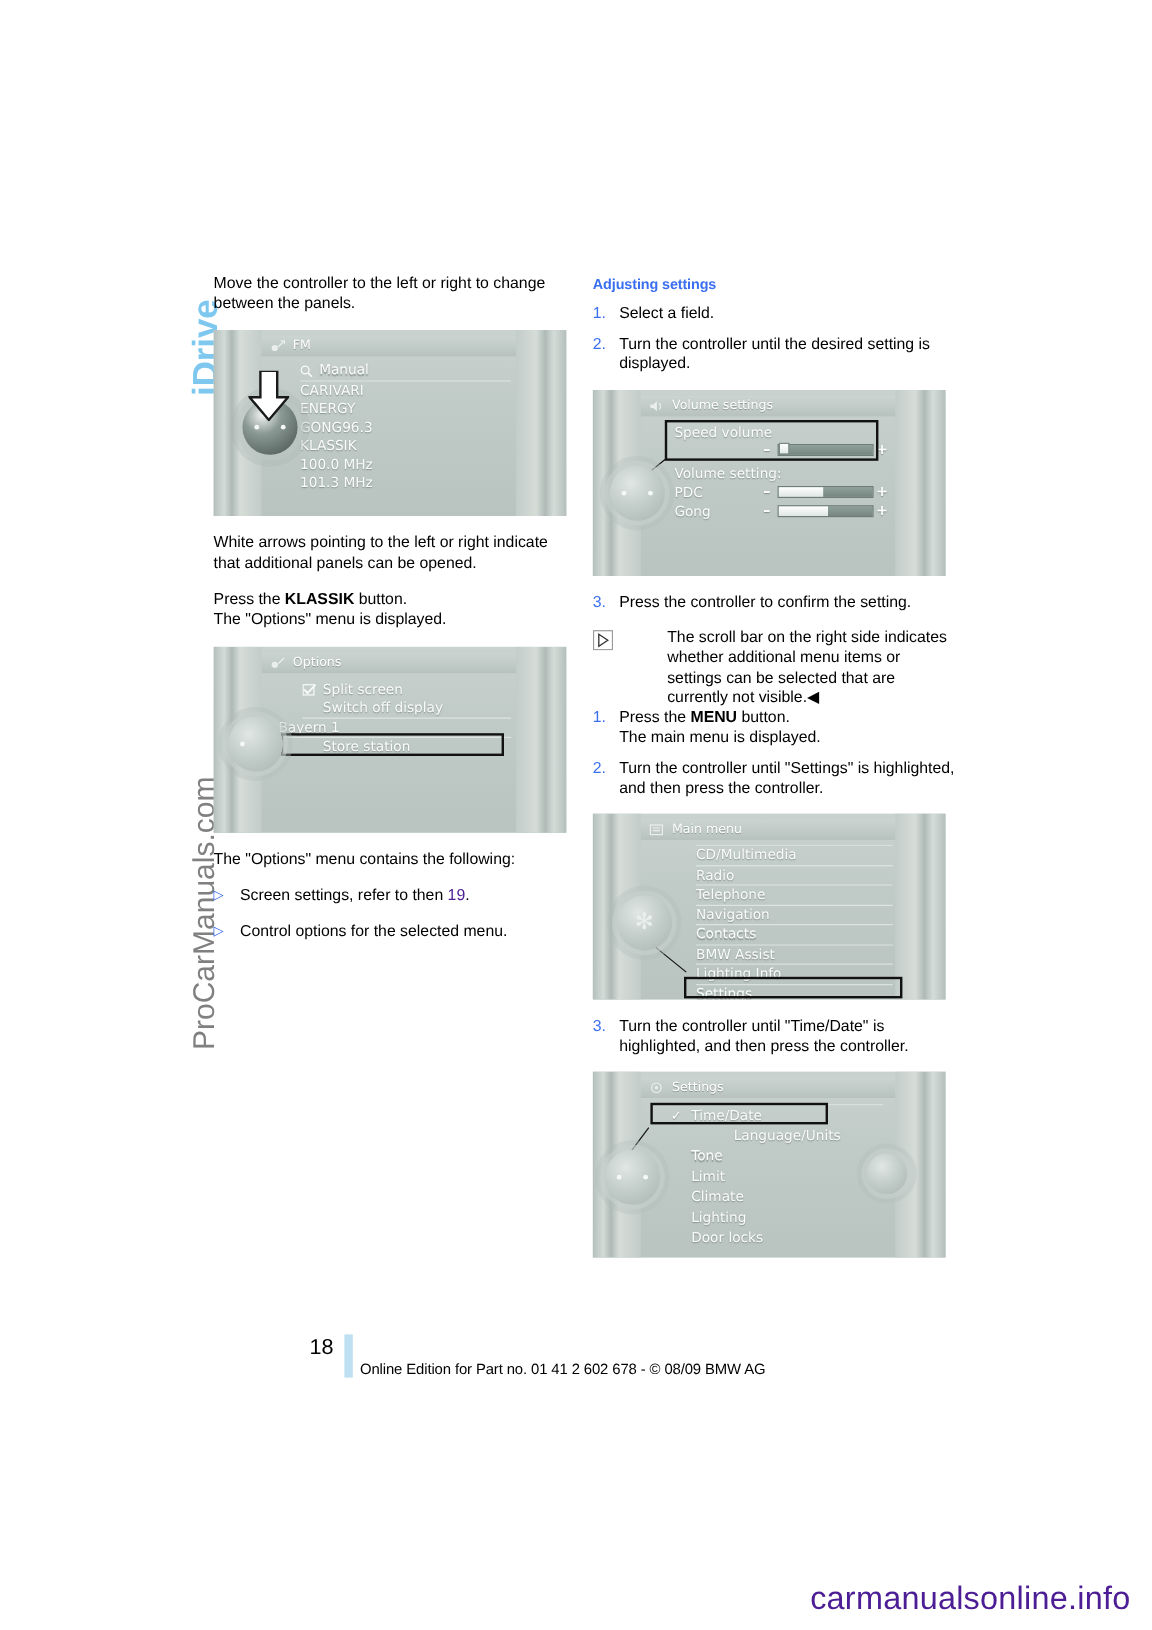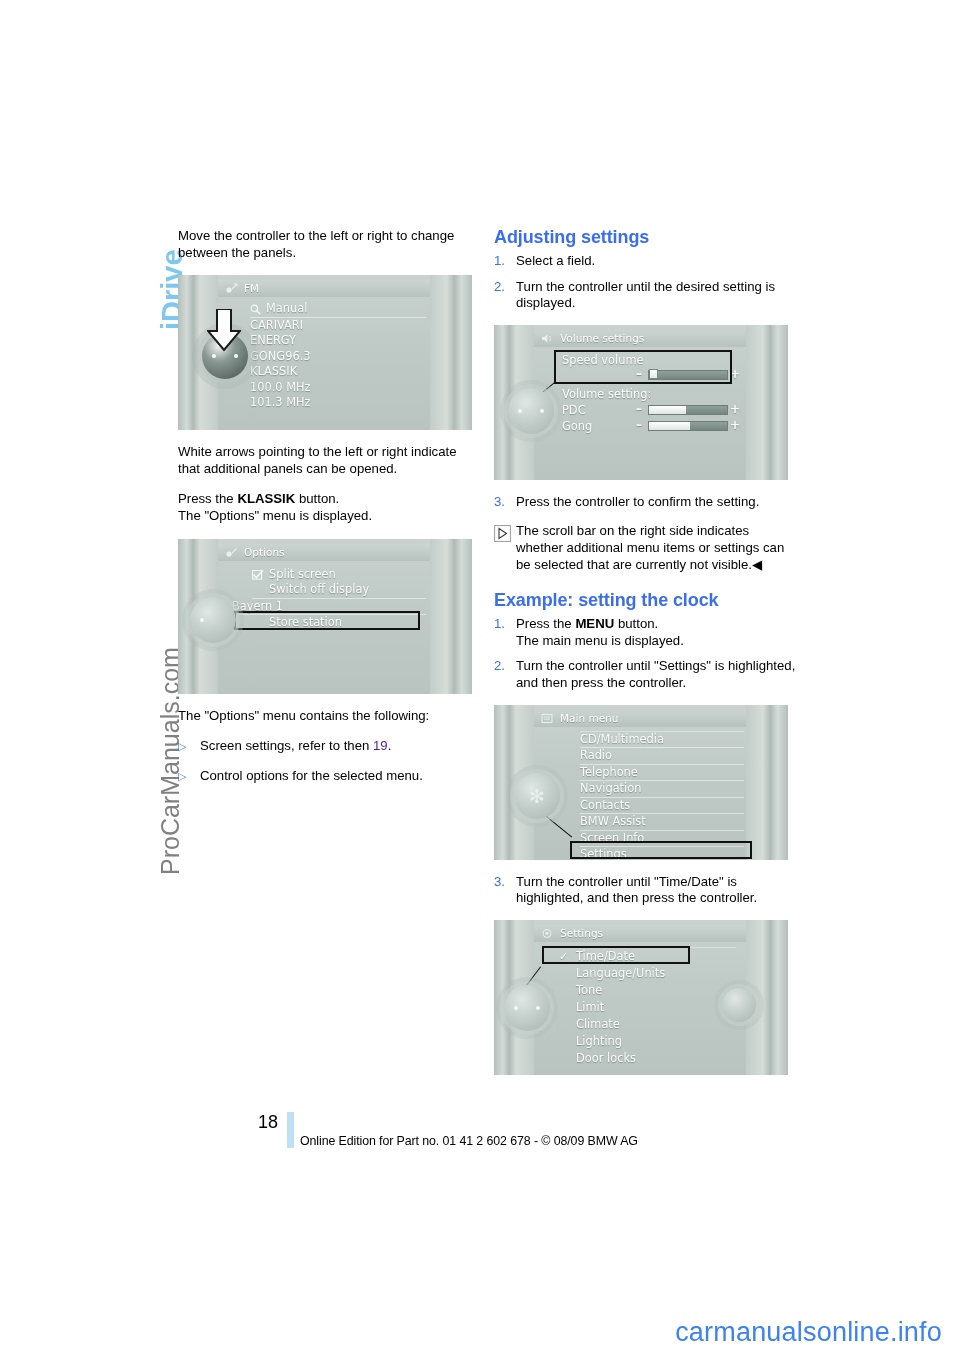--- a/index.html
+++ b/index.html
@@ -38,40 +38,40 @@
     transform: rotate(-90deg);
     font-size: 25px;
     color: #808080;
     font-weight: normal;
   }
   #bottom-watermark {
     position: absolute;
     right: 18px;
     bottom: 10px;
     font-size: 27px;
-    color: #3b82f6;
+    color: #4c1d95;
     letter-spacing: 0.2px;
   }
 
   
   .col {
     position: absolute;
     top: 228px;
     width: 302px;
     font-size: 13.2px;
     line-height: 16.6px;
   }
   #col-left  { left: 178px; }
   #col-right { left: 494px; }
 
   p { margin: 0 0 14px 0; }
   p.tight { margin-bottom: 0; }
 
   h2 {
-    font-size: 18px;
+    font-size: 12px;
     font-weight: bold;
     color: #3a6ef0;
     margin: 18px 0 7px 0;
     line-height: 18px;
     letter-spacing: -0.1px;
   }
   h2.first { margin-top: 0; }
 
   b, .bold { font-weight: bold; }
   .blue { color: #4c1d95; }
@@ -103,20 +103,21 @@
     color: #3a6ef0;
     font-size: 11px;
     line-height: 17.5px;
   }
   .bullet-body { flex: 1; }
 
   
   .note {
     display: flex;
     margin: 0 0 0 0;
+    gap: 40px;
   }
   .note-icon {
     width: 22px;
     flex: 0 0 22px;
     padding-top: 2px;
   }
   .note-icon svg { display: block; }
   .note-body { flex: 1; }
 
   
@@ -480,21 +481,20 @@
   <div class="note">
     <div class="note-icon">
       <svg width="17" height="17" viewBox="0 0 17 17">
         <rect x="0.6" y="0.6" width="15.8" height="15.8" fill="none" stroke="#9a9a9a" stroke-width="1"></rect>
         <polygon points="5,3.5 12.5,8.5 5,13.5" fill="none" stroke="#333" stroke-width="1.1"></polygon>
       </svg>
     </div>
     <div class="note-body">The scroll bar on the right side indicates whether additional menu items or settings can be selected that are currently not visible.◀</div>
   </div>
 
-  <h2>Example: setting the clock</h2>
 
   <div class="steps">
     <div class="step">
       <div class="step-num">1.</div>
       <div class="step-body">
         <span>Press the </span><b>MENU</b><span> button.</span><br>
         <span>The main menu is displayed.</span>
       </div>
     </div>
     <div class="step">
@@ -513,21 +513,21 @@
       </svg>
       <span>Main menu</span>
     </div>
     <div class="list" style="left:86px; right:44px; top:26px;">
       <div class="li sep sep-top"><span>CD/Multimedia</span></div>
       <div class="li sep"><span>Radio</span></div>
       <div class="li sep"><span>Telephone</span></div>
       <div class="li sep"><span>Navigation</span></div>
       <div class="li sep"><span>Contacts</span></div>
       <div class="li sep"><span>BMW Assist</span></div>
-      <div class="li sep"><span>Screen Info</span></div>
+      <div class="li sep"><span>Lighting Info</span></div>
       <div class="li"><span>Settings</span></div>
     </div>
     <div class="selbox" style="left:76px; top:136px; width:182px; height:18px;"></div>
     <div class="leader" style="left:44px; top:104px; width:44px; transform:rotate(39deg);"></div>
     <div class="knob" style="left:20px; top:68px;">
       <span class="gear">✻</span>
     </div>
   </div>
 
   <div class="steps">
@@ -545,21 +545,21 @@
         <circle cx="6" cy="5.5" r="4" fill="none" stroke="#f2f6f4" stroke-width="1"></circle>
         <circle cx="6" cy="5.5" r="1.4" fill="#f2f6f4"></circle>
       </svg>
       <span>Settings</span>
     </div>
     <div class="list" style="left:82px; right:52px; top:27px;">
       <div class="li sep-top" style="height:17px;line-height:17px;">
         <span class="checkglyph">✓</span>
         <span>Time/Date</span>
       </div>
-      <div class="li" style="height:17px;line-height:17px;"><span>Language/Units</span></div>
+      <div class="li" style="height:17px;line-height:17px;text-align:center;"><span>Language/Units</span></div>
       <div class="li" style="height:17px;line-height:17px;"><span>Tone</span></div>
       <div class="li" style="height:17px;line-height:17px;"><span>Limit</span></div>
       <div class="li" style="height:17px;line-height:17px;"><span>Climate</span></div>
       <div class="li" style="height:17px;line-height:17px;"><span>Lighting</span></div>
       <div class="li" style="height:17px;line-height:17px;"><span>Door locks</span></div>
     </div>
     <div class="selbox" style="left:48px; top:26px; width:148px; height:18px;"></div>
     <div class="leader" style="left:30px; top:68px; width:27px; transform:rotate(-53deg);"></div>
     <div class="knob" style="left:10px; top:65px;">
       <span class="dot l"></span>

